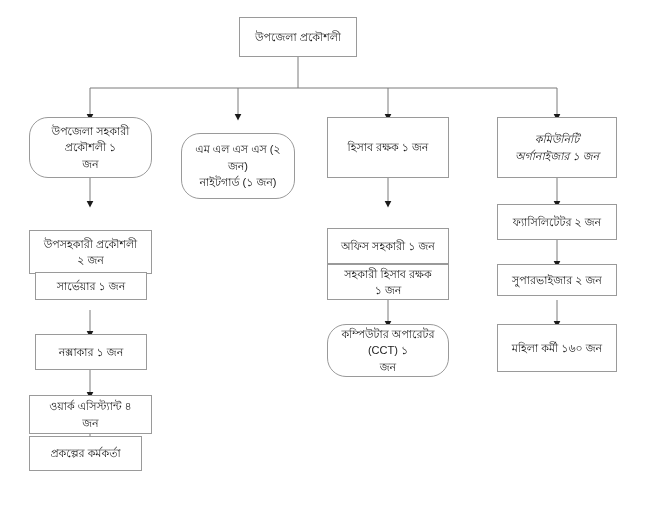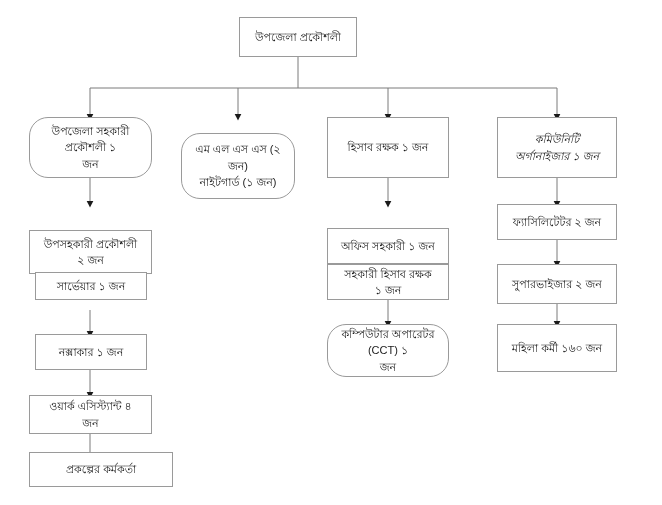--- a/index.html
+++ b/index.html
@@ -104,21 +104,21 @@
   </div>
 
   <div class="node-box" style="left:35px; top:334px; width:112px; height:36px;justify-content:flex-end;">
     <span class="node-label">নক্সাকার  ১ জন</span>
   </div>
 
   <div class="node-box" style="left:29px; top:395px; width:123px; height:39px;">
     <span class="node-label">ওয়ার্ক এসিস্ট্যান্ট ৪ জন</span>
   </div>
 
-  <div class="node-box" style="left:29px; top:452px; width:144px; height:35px;">
+  <div class="node-box" style="left:29px; top:436px; width:113px; height:35px;">
     <span class="node-label">প্রকল্পের কর্মকর্তা</span>
   </div>
 
   <div class="node-box two-line" style="left:181px; top:133px; width:114px; height:66px;">
     <span class="node-label">এম এল এস এস (২ জন)
 নাইটগার্ড (১ জন)</span>
   </div>
 
   <div class="node-box" style="left:327px; top:117px; width:122px; height:61px;">
     <span class="node-label">হিসাব রক্ষক ১ জন</span>
@@ -138,21 +138,21 @@
   </div>
 
   <div class="node-box" style="left:497px; top:117px; width:120px; height:61px;font-style:italic;">
     <span class="node-label">কমিউনিটি অর্গানাইজার ১ জন</span>
   </div>
 
   <div class="node-box" style="left:497px; top:204px; width:120px; height:36px;">
     <span class="node-label">ফ্যাসিলিটেটর ২ জন</span>
   </div>
 
-  <div class="node-box" style="left:497px; top:264px; width:120px; height:40px;">
+  <div class="node-box" style="left:497px; top:264px; width:120px; height:32px;">
     <span class="node-label">সুপারভাইজার ২ জন</span>
   </div>
 
   <div class="node-box" style="left:497px; top:324px; width:120px; height:48px;">
     <span class="node-label">মহিলা কর্মী ১৬০ জন</span>
   </div>
 
 </div>
 
 </body></html>

